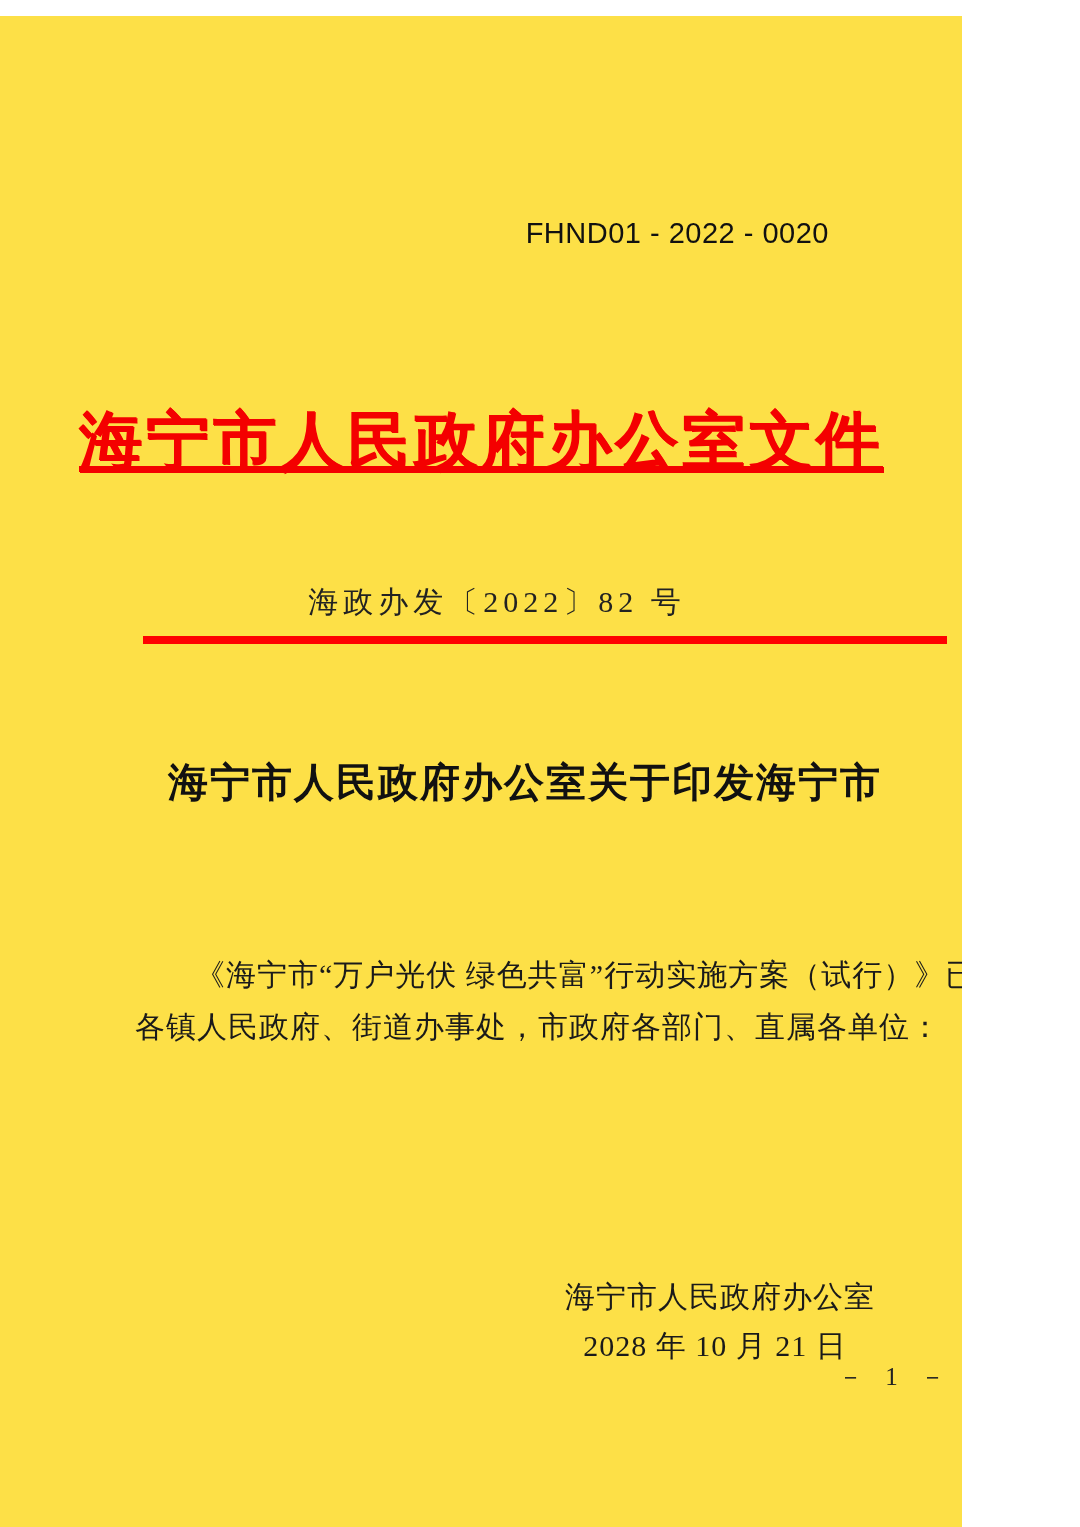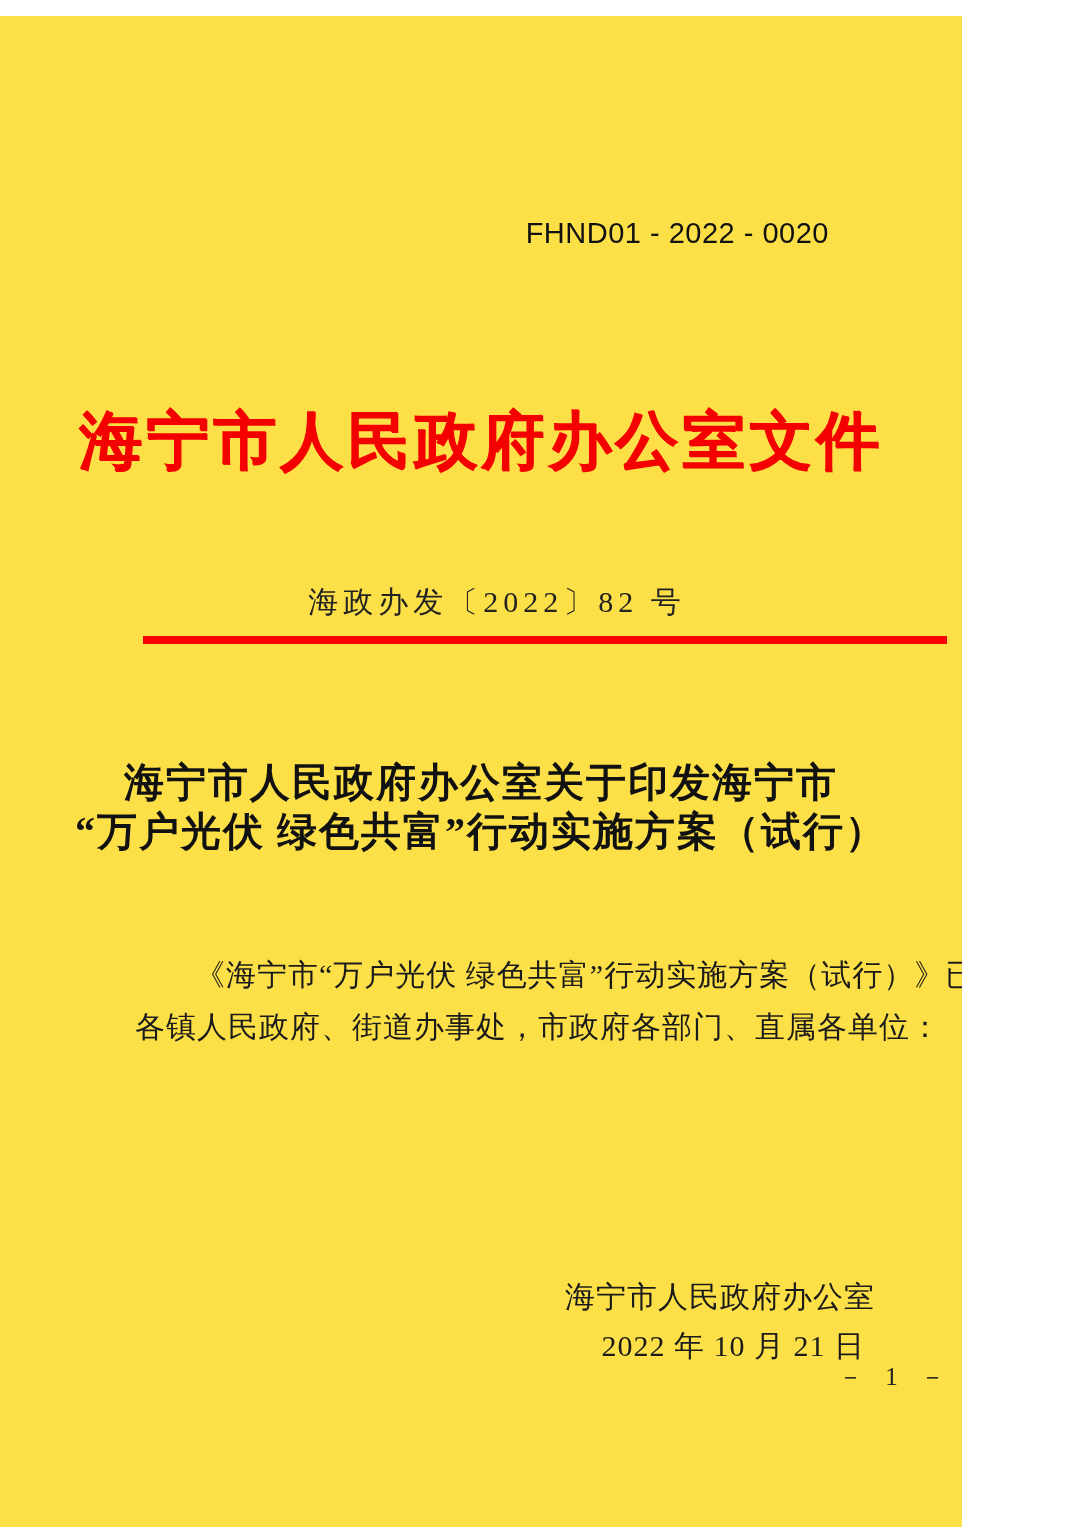--- a/index.html
+++ b/index.html
@@ -34,20 +34,21 @@
     left: 0;
     width: 100%;
     text-align: center;
     font-size: 63px;
     font-weight: bold;
     letter-spacing: 4px;
     color: var(--accent-red, #f40000);
     font-family: "Liberation Serif", "DejaVu Serif", serif;
     white-space: nowrap;
     text-shadow: 1px 1px 0 var(--accent-red, #f40000);
+    text-decoration: underline;
   }
   .doc-number {
     position: absolute;
     top: 566px;
     left: 0;
     width: 100%;
     text-align: center;
     font-size: 30px;
     letter-spacing: 5px;
     color: #222222;
@@ -66,20 +67,21 @@
     position: absolute;
     top: 742px;
     left: 0;
     width: 100%;
     text-align: center;
     font-size: 40px;
     line-height: 49px;
     font-weight: bold;
     color: #111111;
     letter-spacing: 2px;
+    padding-left: 44px;
   }
   .body-text {
     position: absolute;
     top: 933px;
     left: 135px;
     width: 818px;
     font-size: 30px;
     line-height: 52px;
     color: #1a1a1a;
     letter-spacing: 1px;
@@ -88,21 +90,21 @@
     white-space: nowrap;
   }
   .body-text .indent {
     text-indent: 2em;
   }
   .sign-block {
     position: absolute;
     top: 1256px;
     left: 565px;
     width: 300px;
-    text-align: right;
+    text-align: center;
     font-size: 30px;
     line-height: 49px;
     color: #1a1a1a;
     letter-spacing: 1px;
     white-space: nowrap;
   }
   .page-num {
     position: absolute;
     top: 1344px;
     left: 838px;
@@ -120,28 +122,27 @@
   <div class="doc-code">FHND01 - 2022 - 0020</div>
 
   <div class="red-header">海宁市人民政府办公室文件</div>
 
   <div class="doc-number">海政办发〔2022〕82 号</div>
 
   <div class="red-line" style="background: rgb(255, 0, 0);"></div>
 
   <div class="notice-title">
     <div>海宁市人民政府办公室关于印发海宁市</div>
-    <div>“万户光伏 绿色共富”行动实施方案（试行）</div>
   </div>
 
   <div class="body-text">
     <div class="line indent">《海宁市“万户光伏 绿色共富”行动实施方案（试行）》已</div>
     <div class="line">各镇人民政府、街道办事处，市政府各部门、直属各单位：</div>
   </div>
 
   <div class="sign-block">
     <div>海宁市人民政府办公室</div>
-    <div>2022 年 10 月 21 日</div>
+    <div>2028 年 10 月 21 日</div>
   </div>
 
   <div class="page-num">－ 1 －</div>
 
 </div>
 
 </body></html>

